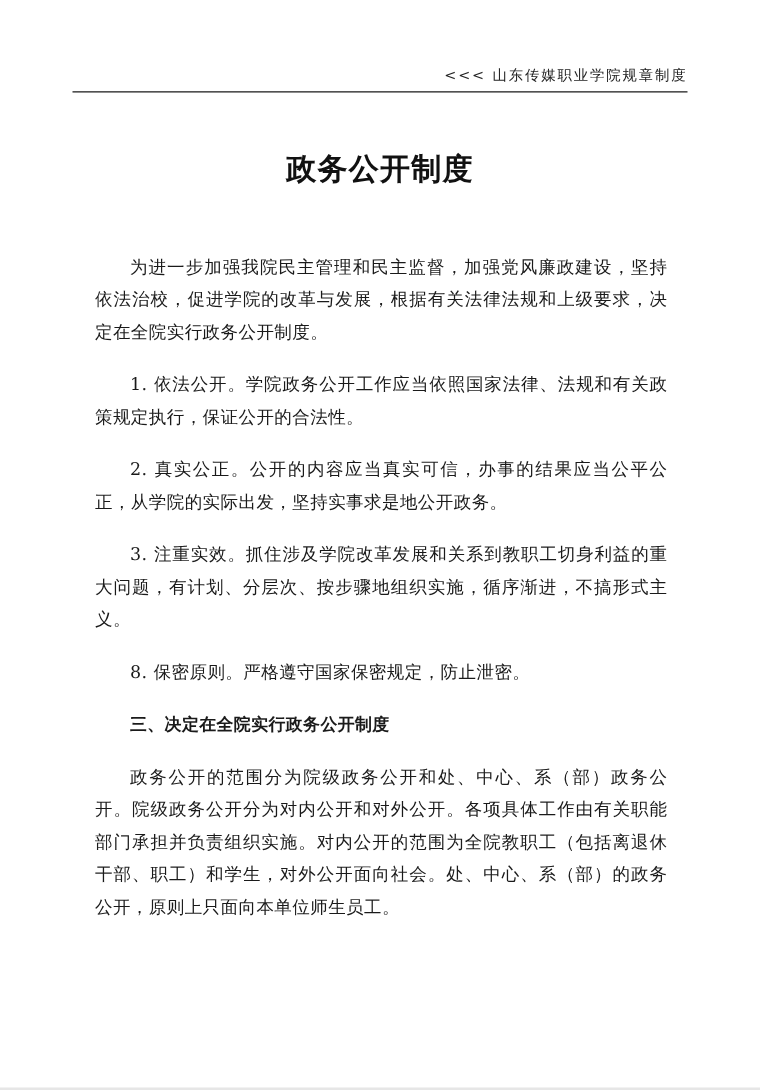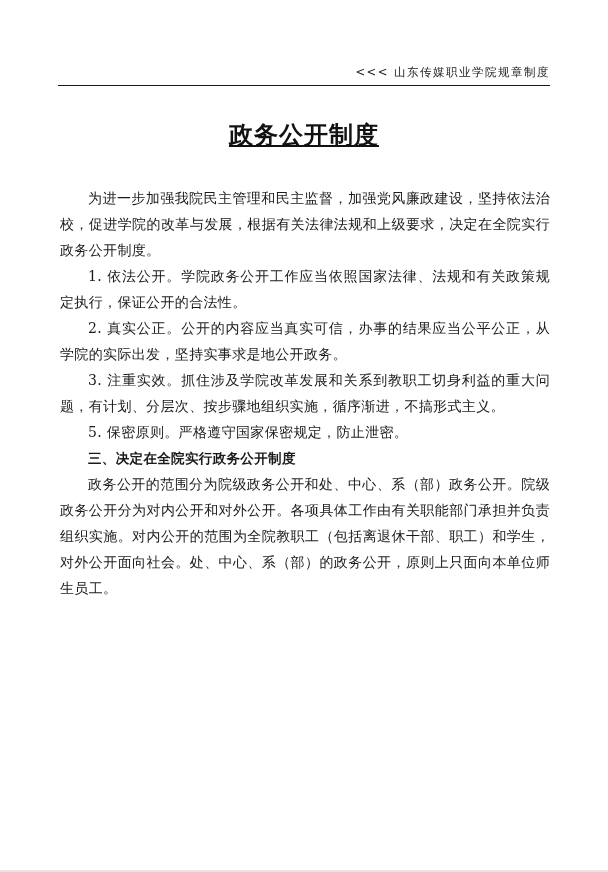--- a/index.html
+++ b/index.html
@@ -3,41 +3,40 @@
   <meta charset="utf-8">
   <style>
     html, body { margin: 0; padding: 0; }
     body {
       width: 608px; height: 872px; background: #ffffff; position: relative;
       overflow: hidden;
       font-family: "DejaVu Serif", "Liberation Serif", serif;
       color: #1a1a1a;
     }
     .page-header {
-      position: absolute; left: 58px; top: 62px; width: 492px; height: 23px;
+      position: absolute; left: 58px; top: 50px; width: 492px; height: 23px;
       border-bottom: 1.5px solid #1a1a1a;
     }
     .page-header .running-title {
       position: absolute; right: 0; top: 3px;
       font-size: 11.5px; letter-spacing: 1.5px; color: #222;
       font-family: "DejaVu Sans", "Liberation Sans", sans-serif;
     }
     .doc-title {
       position: absolute; left: 0; width: 608px; top: 119px;
       text-align: center; font-size: 24px; font-weight: bold;
       letter-spacing: 1px; color: #111;
       font-family: "DejaVu Sans", "Liberation Sans", sans-serif;
-      text-decoration: underline;
     }
     .body-text {
       position: absolute; left: 60px; top: 185px; width: 490px;
       font-size: 14px; line-height: 26px; text-align: justify;
       letter-spacing: 0.35px;
     }
-    .body-text p { margin: 0; text-indent: 28px; }
+    .body-text p { margin: 16px; text-indent: 28px; }
     .body-text p.heading {
       font-weight: bold;
       font-family: "DejaVu Sans", "Liberation Sans", sans-serif;
       font-size: 13.5px;
     }
     .page-number {
       position: absolute; right: 58px; top: 890px;
       font-size: 18px; color: #0f766e;
     }
     .page-bottom-rule {
@@ -51,19 +50,19 @@
   <span class="running-title">&lt;&lt;&lt; 山东传媒职业学院规章制度</span>
 </div>
 
 <div class="doc-title">政务公开制度</div>
 
 <div class="body-text">
   <p>为进一步加强我院民主管理和民主监督，加强党风廉政建设，坚持依法治校，促进学院的改革与发展，根据有关法律法规和上级要求，决定在全院实行政务公开制度。</p>
   <p>1. 依法公开。学院政务公开工作应当依照国家法律、法规和有关政策规定执行，保证公开的合法性。</p>
   <p>2. 真实公正。公开的内容应当真实可信，办事的结果应当公平公正，从学院的实际出发，坚持实事求是地公开政务。</p>
   <p>3. 注重实效。抓住涉及学院改革发展和关系到教职工切身利益的重大问题，有计划、分层次、按步骤地组织实施，循序渐进，不搞形式主义。</p>
-  <p>5. 保密原则。严格遵守国家保密规定，防止泄密。</p>
+  <p>8. 保密原则。严格遵守国家保密规定，防止泄密。</p>
   <p class="heading">三、决定在全院实行政务公开制度</p>
   <p>政务公开的范围分为院级政务公开和处、中心、系（部）政务公开。院级政务公开分为对内公开和对外公开。各项具体工作由有关职能部门承担并负责组织实施。对内公开的范围为全院教职工（包括离退休干部、职工）和学生，对外公开面向社会。处、中心、系（部）的政务公开，原则上只面向本单位师生员工。</p>
 </div>
 
 <div class="page-number">29</div>
 <div class="page-bottom-rule"></div>
 
 </body></html>

